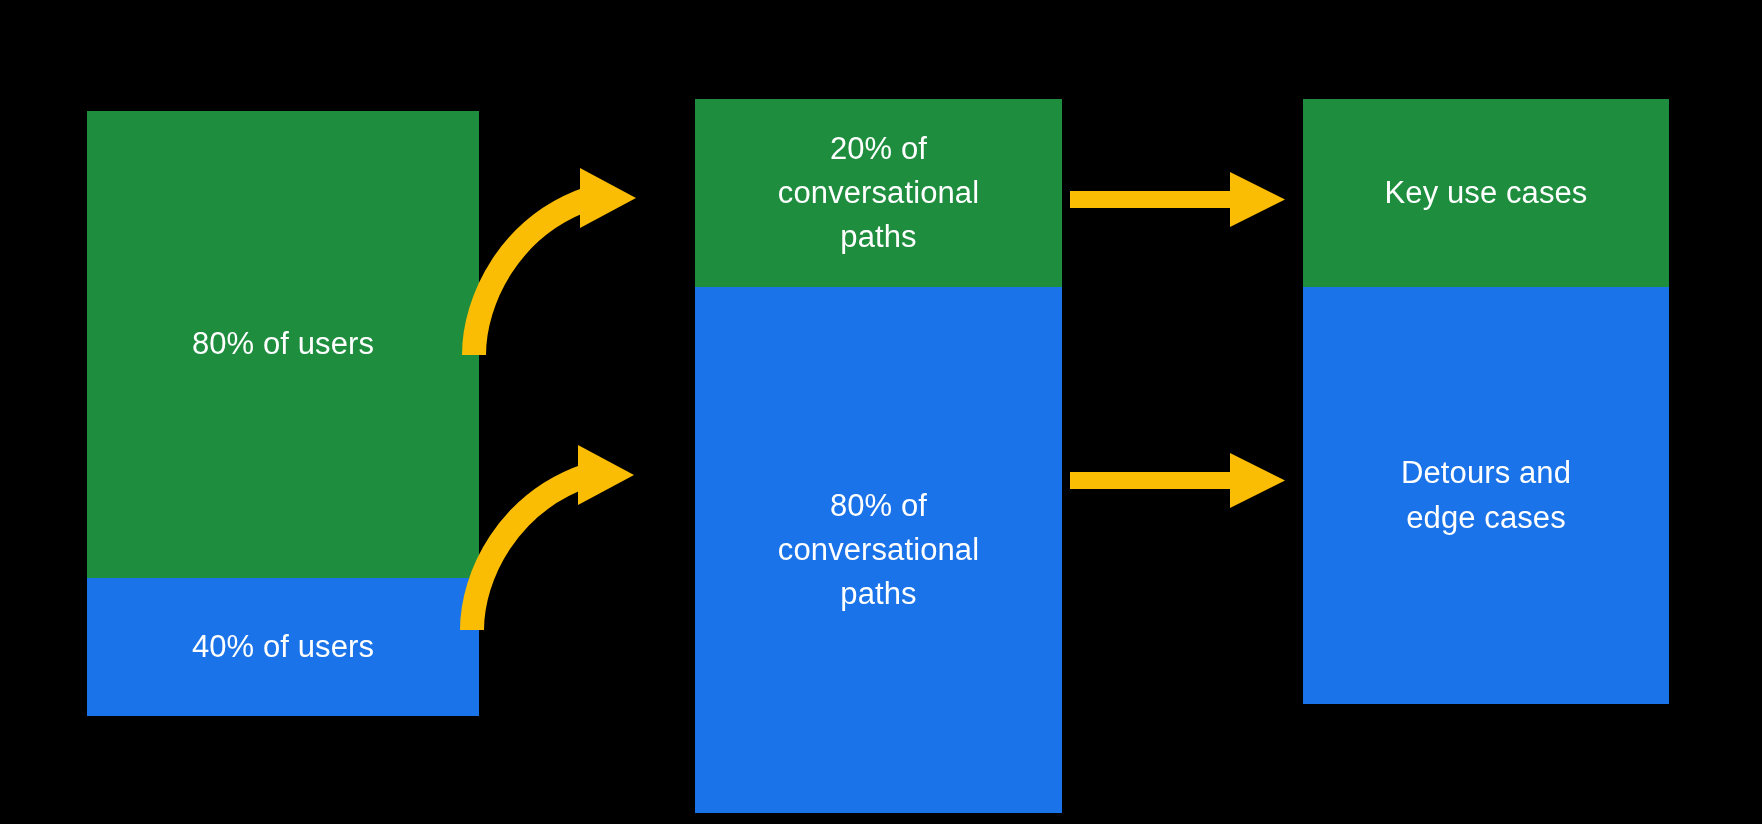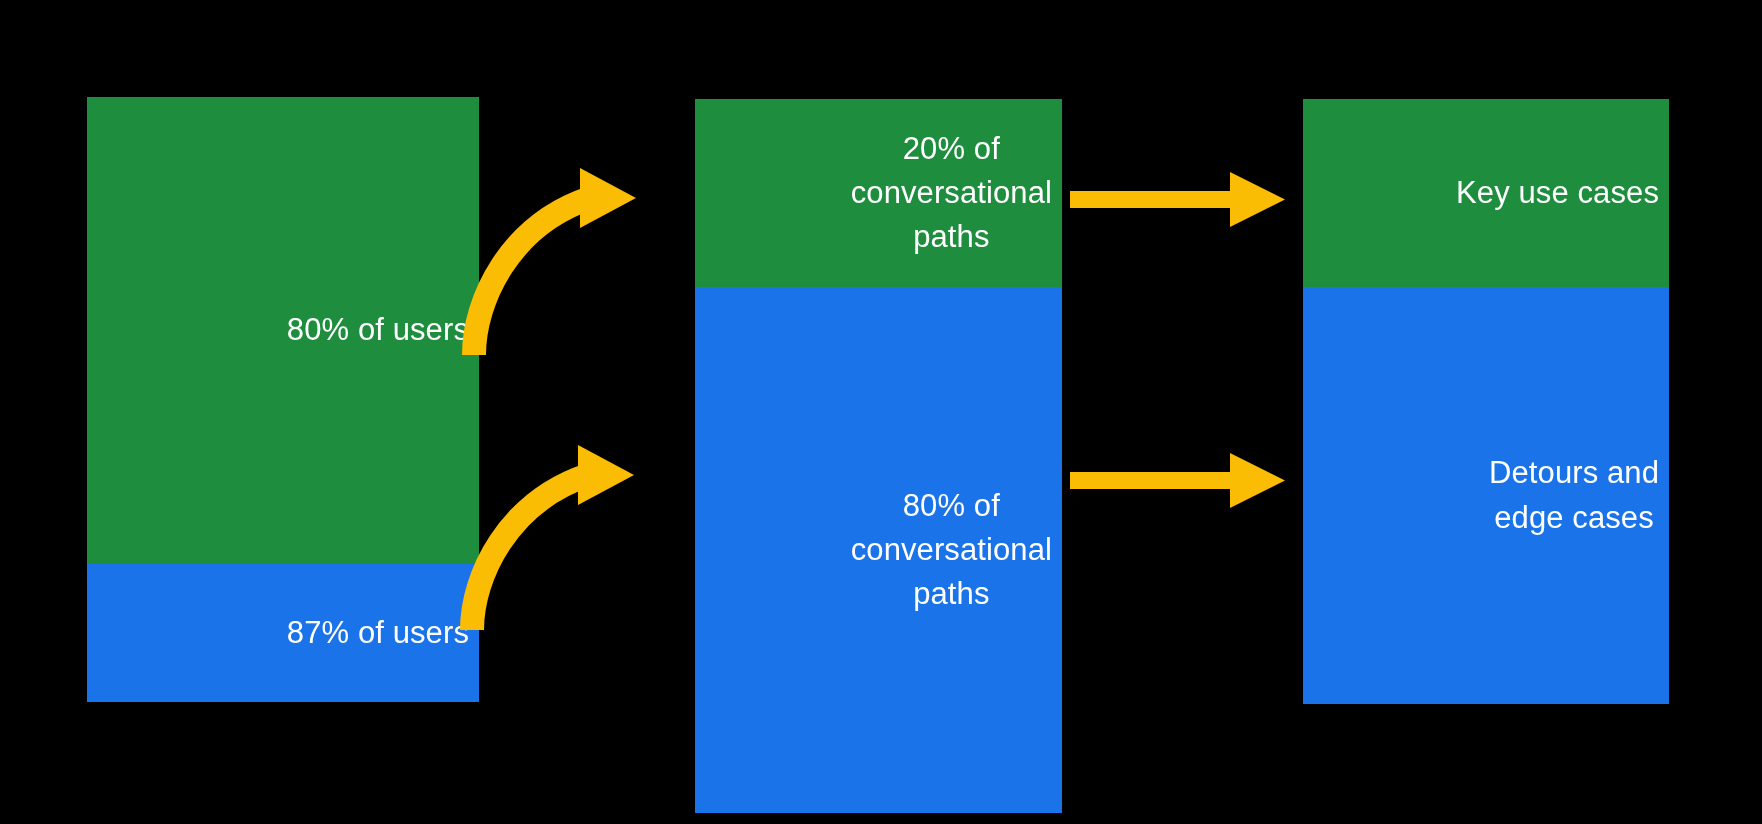--- a/index.html
+++ b/index.html
@@ -24,36 +24,36 @@
     position: absolute;
     display: flex;
     flex-direction: column;
   }
   .segment {
     position: absolute;
     left: 0;
     right: 0;
     display: flex;
     align-items: center;
-    justify-content: flex-end;
+    justify-content: center;
     box-sizing: border-box;
     padding: 8px 10px;
   }
   .segment .seg-label {
     color: #ffffff;
     font-size: 31px;
     line-height: 1.42;
     font-weight: 400;
     text-align: center;
     letter-spacing: 0.1px;
     white-space: pre-line;
   }
 
   
-  #col-users       { left: 87px;   top: 97px;  width: 392px; height: 605px; }
+  #col-users       { left: 87px;   top: 111px;  width: 392px; height: 605px; }
   #col-users .seg-green { top: 0;     height: 467px; background: #1E8E3E; }
   #col-users .seg-blue  { top: 467px; height: 138px; background: #1A73E8; }
 
   
   #col-paths       { left: 695px;  top: 99px;  width: 367px; height: 605px; }
   #col-paths .seg-green { top: 0;     height: 188px; background: #1E8E3E; }
   #col-paths .seg-blue  { top: 188px; height: 526px; background: #1A73E8; }
 
   
   #col-outcomes    { left: 1303px; top: 99px;  width: 366px; height: 605px; }
@@ -73,21 +73,21 @@
 </head>
 <body>
 
 <div id="canvas">
 
   <div id="col-users" class="column">
     <div class="segment seg-green">
       <span class="seg-label">80% of users</span>
     </div>
     <div class="segment seg-blue">
-      <span class="seg-label">87% of users</span>
+      <span class="seg-label">40% of users</span>
     </div>
   </div>
 
   <div id="col-paths" class="column">
     <div class="segment seg-green">
       <span class="seg-label">20% of
 conversational
 paths</span>
     </div>
     <div class="segment seg-blue">

